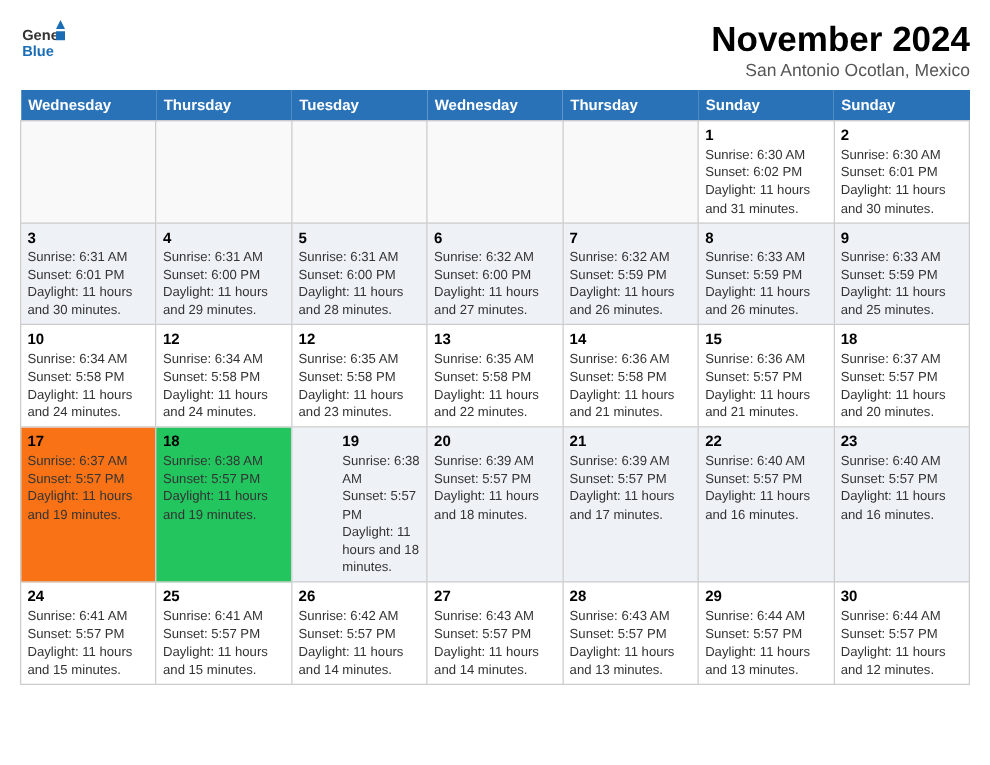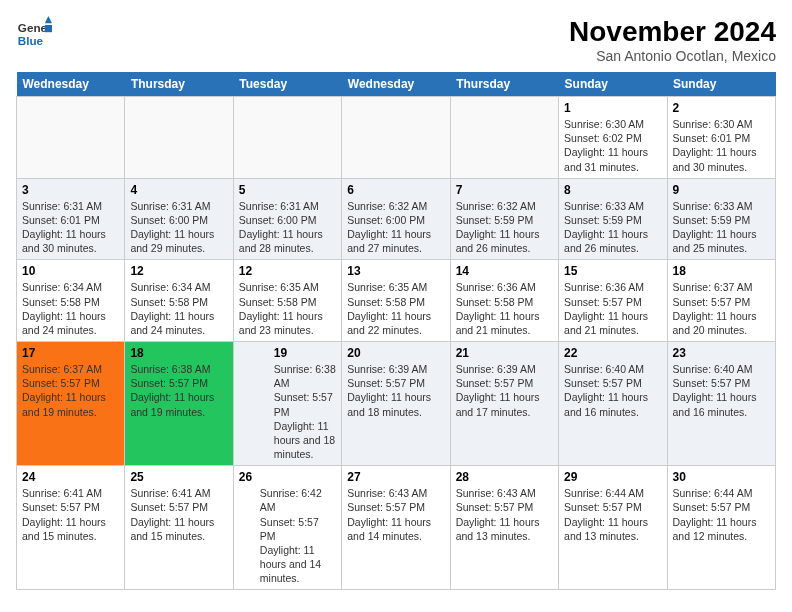--- a/index.html
+++ b/index.html
@@ -266,21 +266,21 @@
 Daylight: 11 hours and 15 minutes.</div>
         </td>
         <td>
           <span class="day-num">25</span>
           <div class="day-info" style="white-space: pre-line;">Sunrise: 6:41 AM
 Sunset: 5:57 PM
 Daylight: 11 hours and 15 minutes.</div>
         </td>
         <td>
           <span class="day-num">26</span>
-          <div class="day-info" style="white-space: pre-line; margin-left: 21px;">Sunrise: 6:42 AM
+          <div class="day-info" style="white-space: pre-line;">Sunrise: 6:42 AM
 Sunset: 5:57 PM
 Daylight: 11 hours and 14 minutes.</div>
         </td>
         <td>
           <span class="day-num">27</span>
           <div class="day-info" style="white-space: pre-line;">Sunrise: 6:43 AM
 Sunset: 5:57 PM
 Daylight: 11 hours and 14 minutes.</div>
         </td>
         <td>

